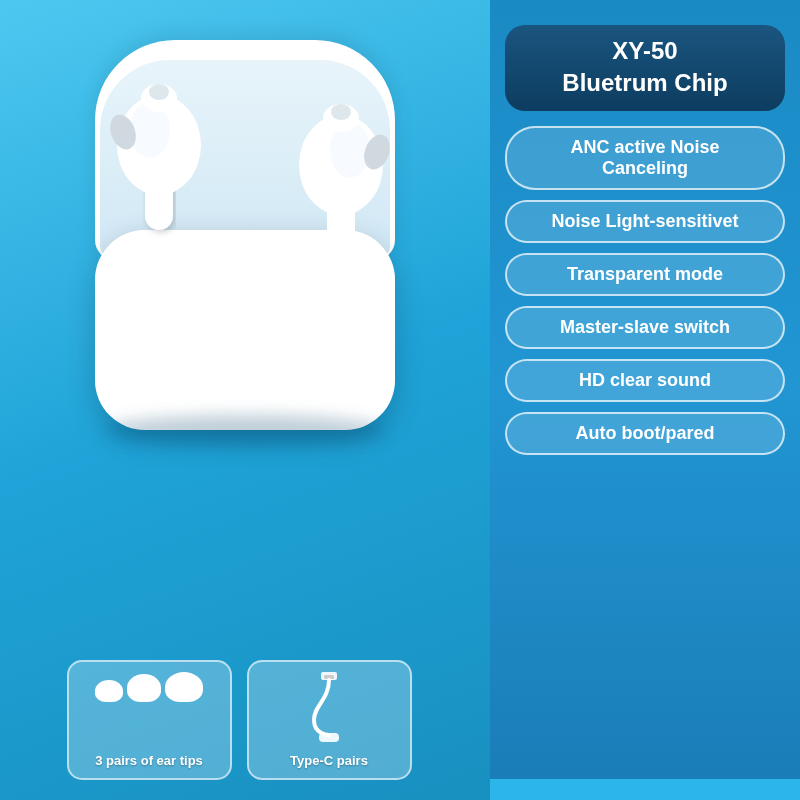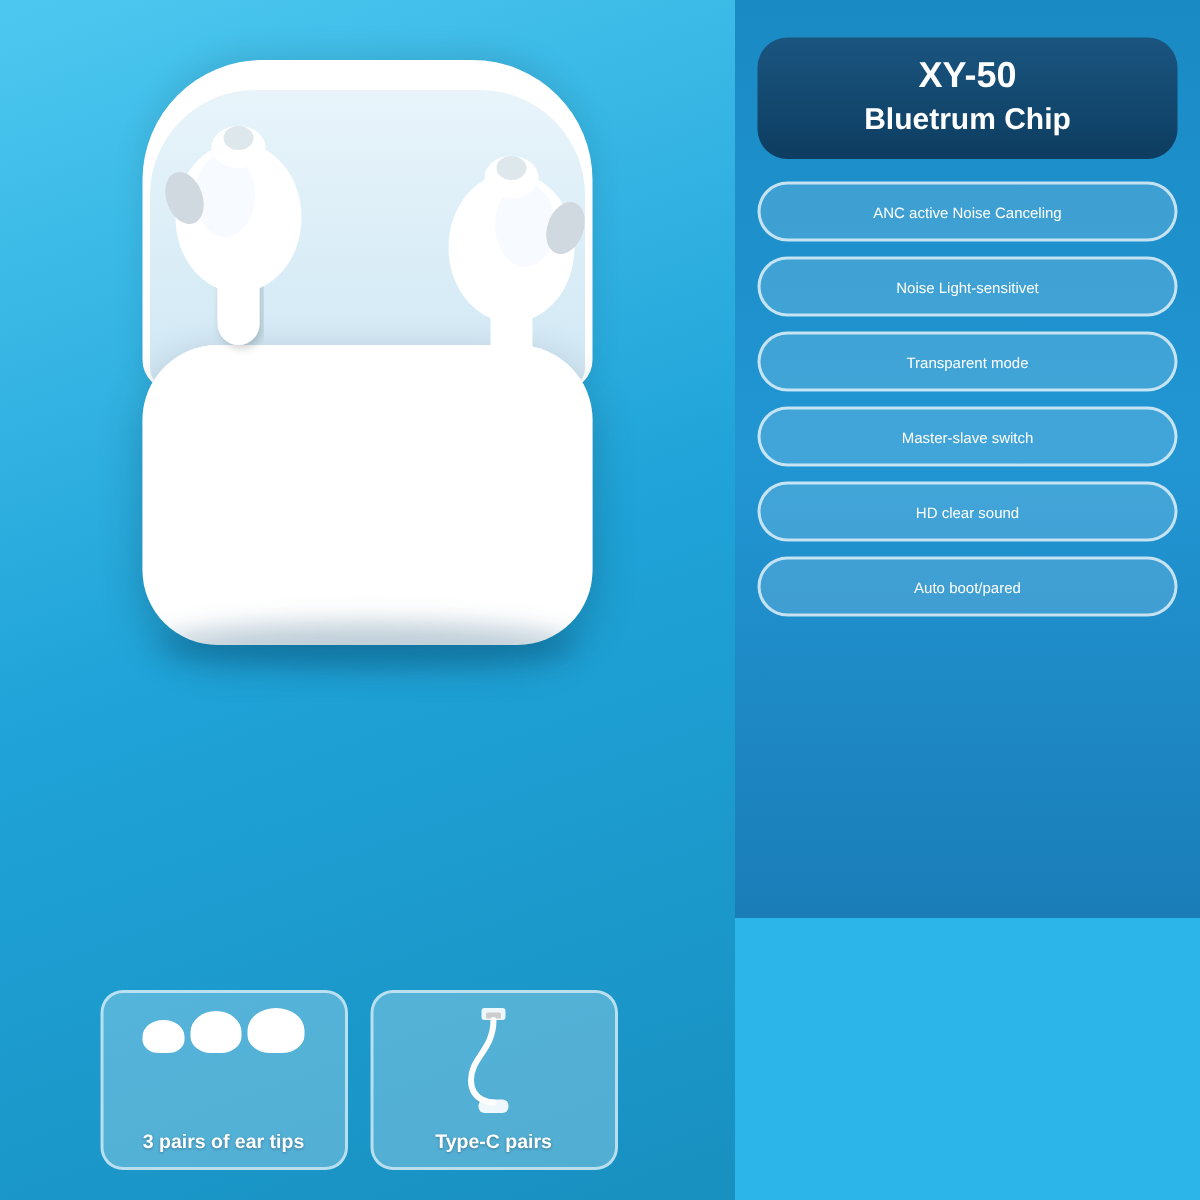--- a/index.html
+++ b/index.html
@@ -190,21 +190,21 @@
       font-size: 13px;
       font-weight: 600;
       text-align: center;
       text-shadow: 0 1px 2px rgba(0,0,0,0.3);
       z-index: 2;
     }
 
     
     .right-panel {
       width: 310px;
-      height: 612px;
+      height: 779px;
       background: linear-gradient(180deg, #1a8ac4 0%, #2196d3 50%, #1a7db8 100%);
       display: flex;
       flex-direction: column;
       align-items: center;
       padding: 25px 15px 20px;
       gap: 10px;
     }
 
     .product-title-box {
       background: linear-gradient(180deg, #1a5580 0%, #0d3d60 100%);
@@ -217,38 +217,38 @@
 
     .product-title-main {
       color: white;
       font-size: 24px;
       font-weight: bold;
       line-height: 1.2;
     }
 
     .product-title-sub {
       color: white;
-      font-size: 20px;
+      font-size: 24px;
       font-weight: bold;
       line-height: 1.4;
     }
 
     .feature-pill {
       background: rgba(255,255,255,0.15);
       border: 2px solid rgba(255,255,255,0.7);
       border-radius: 30px;
       padding: 9px 20px;
       width: 100%;
       text-align: center;
     }
 
     .feature-pill-text {
       color: white;
-      font-size: 10px;
-      font-weight: 400;
+      font-size: 18px;
+      font-weight: 700;
     }
   </style>
 </head>
 <body>
 
 <div class="container">
 
   <div class="left-panel">
 
     <div class="earbuds-wrapper">

